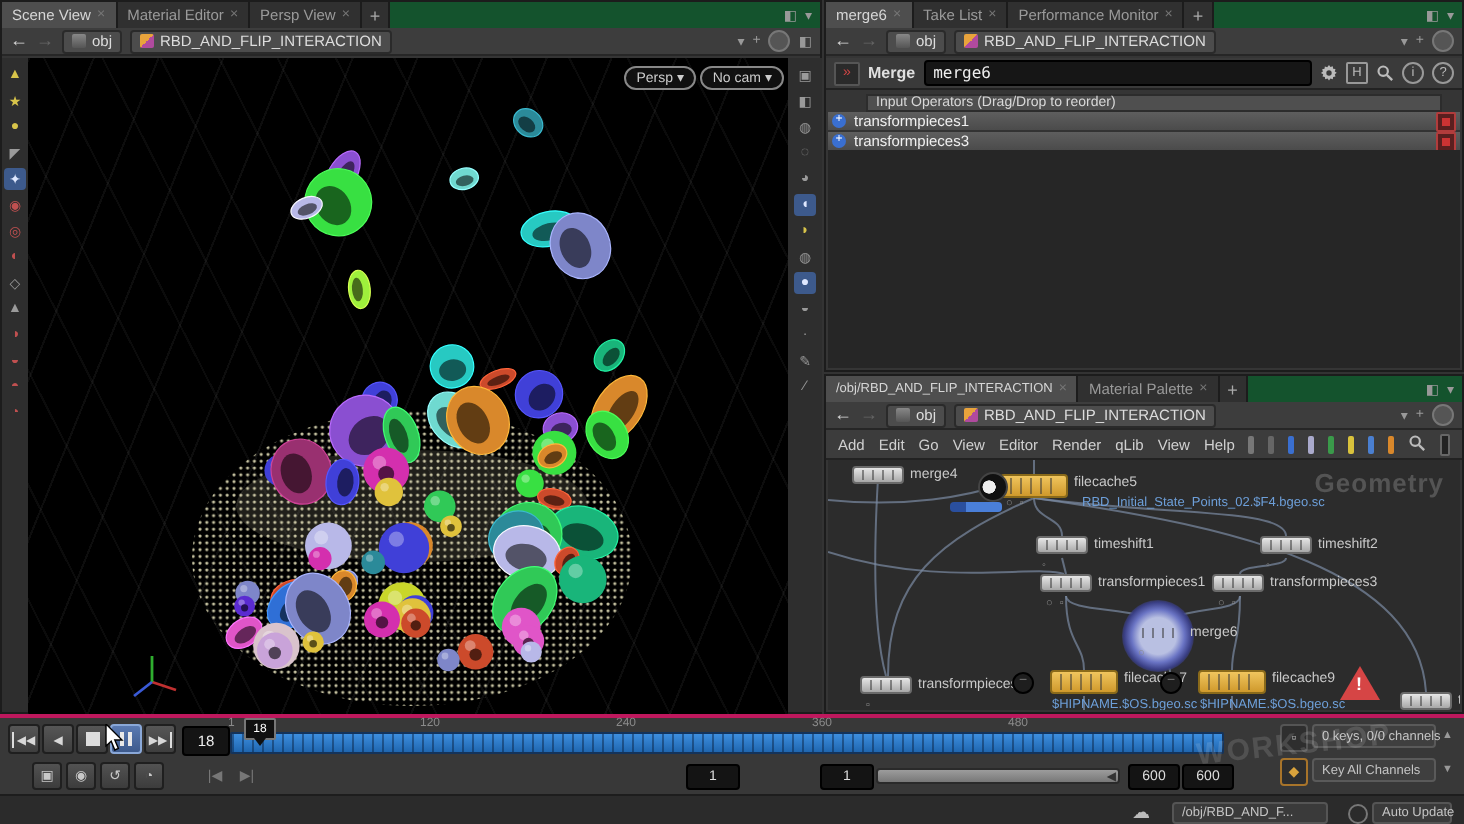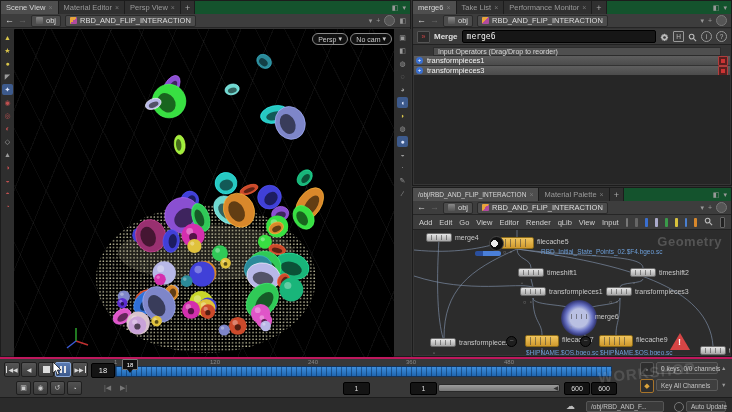--- a/index.html
+++ b/index.html
@@ -533,21 +533,21 @@
     </div>
     <div class="menubar">
       <span>Add</span>
       <span>Edit</span>
       <span>Go</span>
       <span>View</span>
       <span>Editor</span>
       <span>Render</span>
       <span>qLib</span>
       <span>View</span>
-      <span>Input</span>
+      <span>Help</span>
       <span class="mchip" style="background:#777;"></span>
       <span class="mchip" style="background:#666;"></span>
       <span class="mchip" style="background:#3a6fd0;"></span>
       <span class="mchip" style="background:#aac;"></span>
       <span class="mchip" style="background:#3a9a4a;"></span>
       <span class="mchip" style="background:#d9c23c;"></span>
       <span class="mchip" style="background:#4a7fd0;"></span>
       <span class="mchip" style="background:#d9882b;"></span>
       <span style="margin-left:auto;"><svg width="9" height="9" viewBox="0 0 10 10">
             <circle cx="4" cy="4" r="2.6" fill="none" stroke="#bbb" stroke-width="1.2"></circle>

